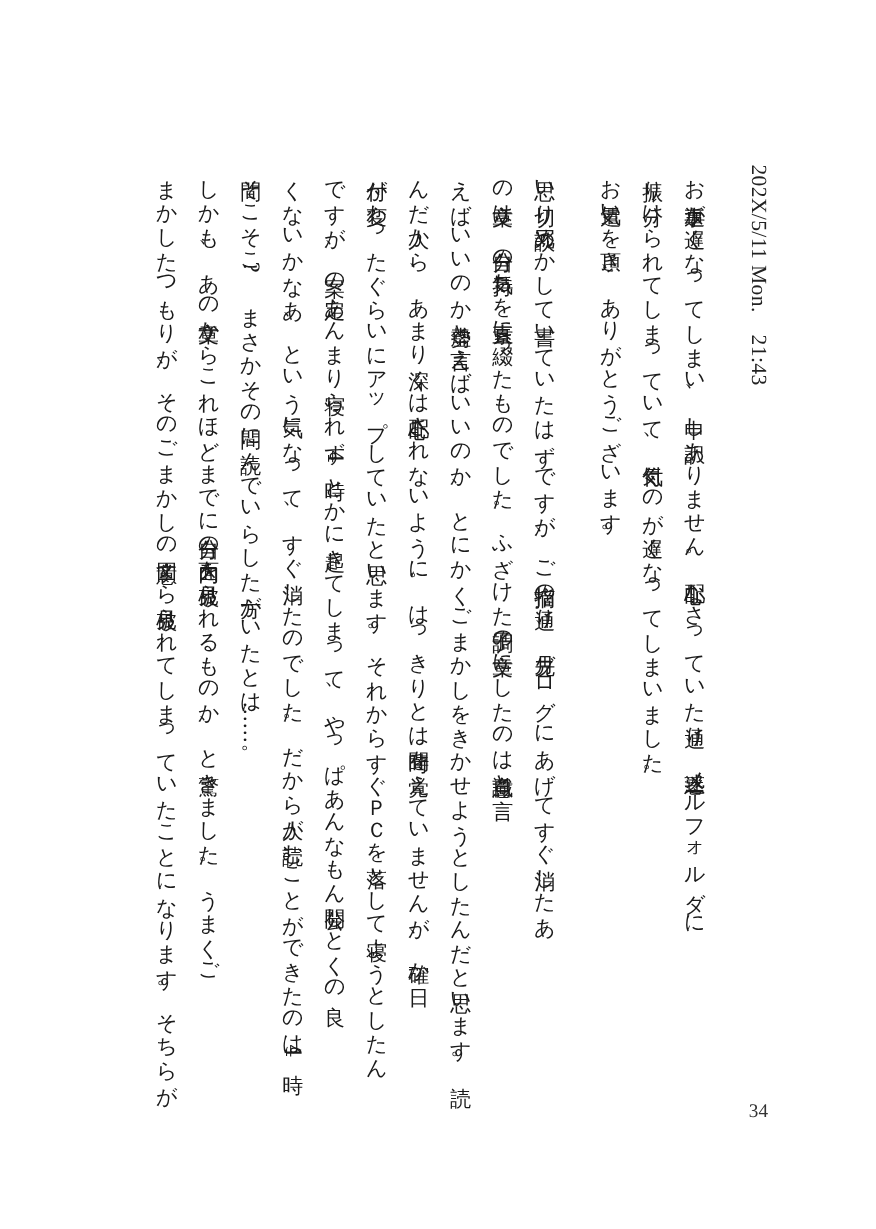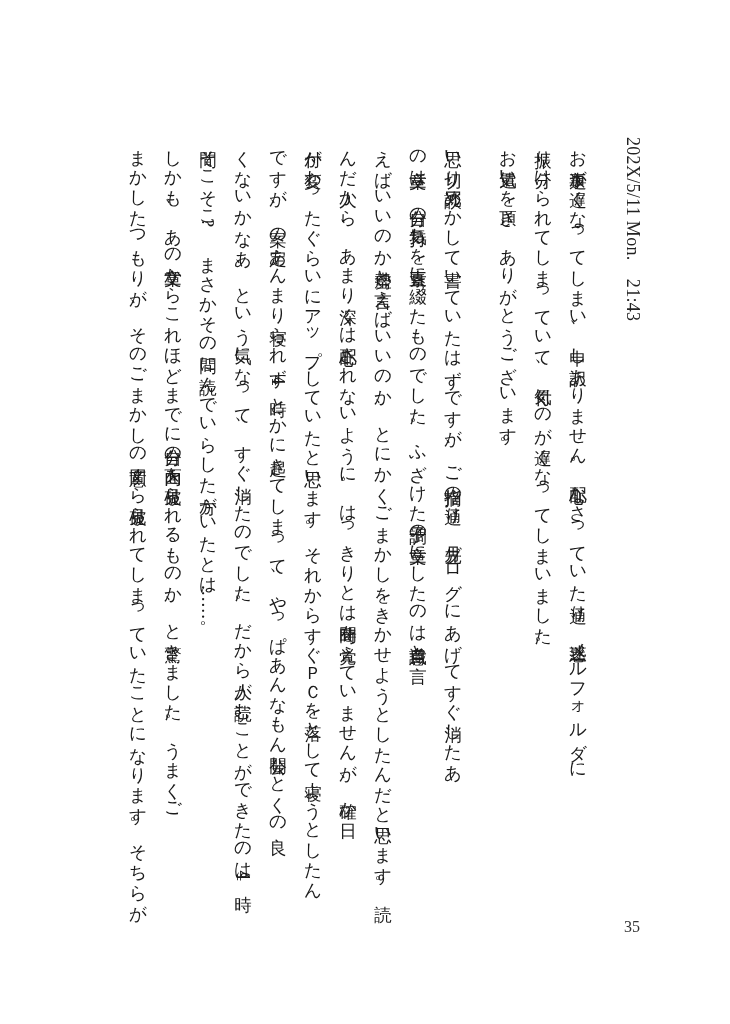--- a/index.html
+++ b/index.html
@@ -77,15 +77,15 @@
     <span class="col">えばいいのか虚勢と言えばいいのか、とにかくごまかしをきかせようとしたんだと思います。読</span>
     <span class="col">んだ人から、あまり深くは心配されないように。はっきりとは時間を覚えていませんが、確か日</span>
     <span class="col">付が変わったぐらいにアップしていたと思います。それからすぐＰＣを落として寝ようとしたん</span>
     <span class="col">ですが、案の定あんまり寝られず4時とかに起きてしまって、やっぱあんなもん公開しとくの良</span>
     <span class="col">くないかなあ、という気になって、すぐ消したのでした。だから人が読むことができたのは4時</span>
     <span class="col">間そこそこ?　まさかその間に読んでいらした方がいたとは……。</span>
     <span class="col">しかも、あの文章からこれほどまでに自分の内面を見破られるものか、と驚きました。うまくご</span>
     <span class="col">まかしたつもりが、そのごまかしの意図すら見破られてしまっていたことになります。そちらが</span>
   </div>
 
-  <div class="page-number">35</div>
+  <div class="page-number">34</div>
 
 </div>
 
 </body></html>

